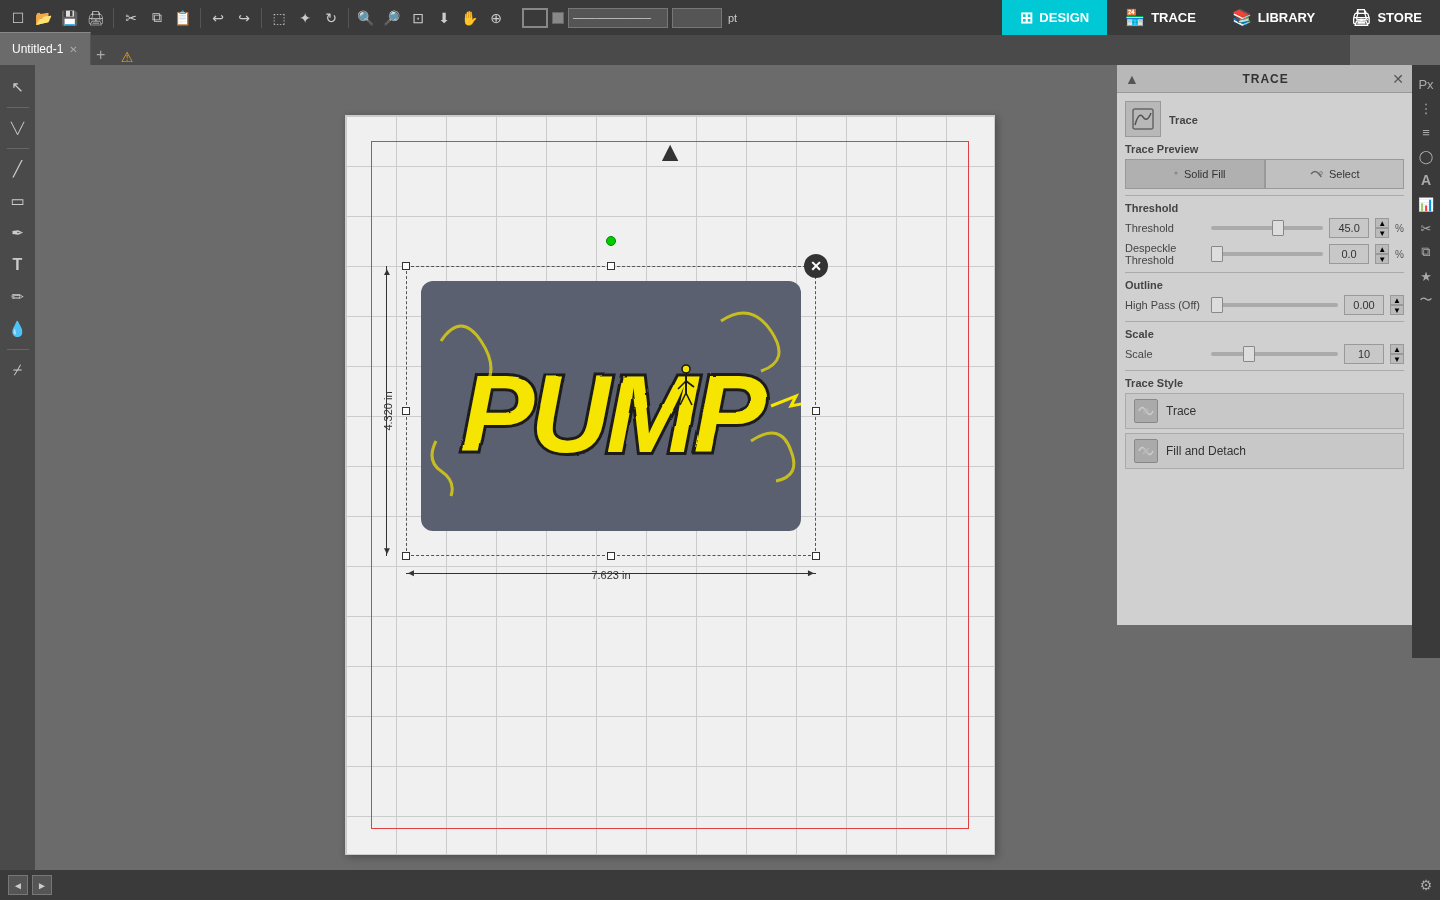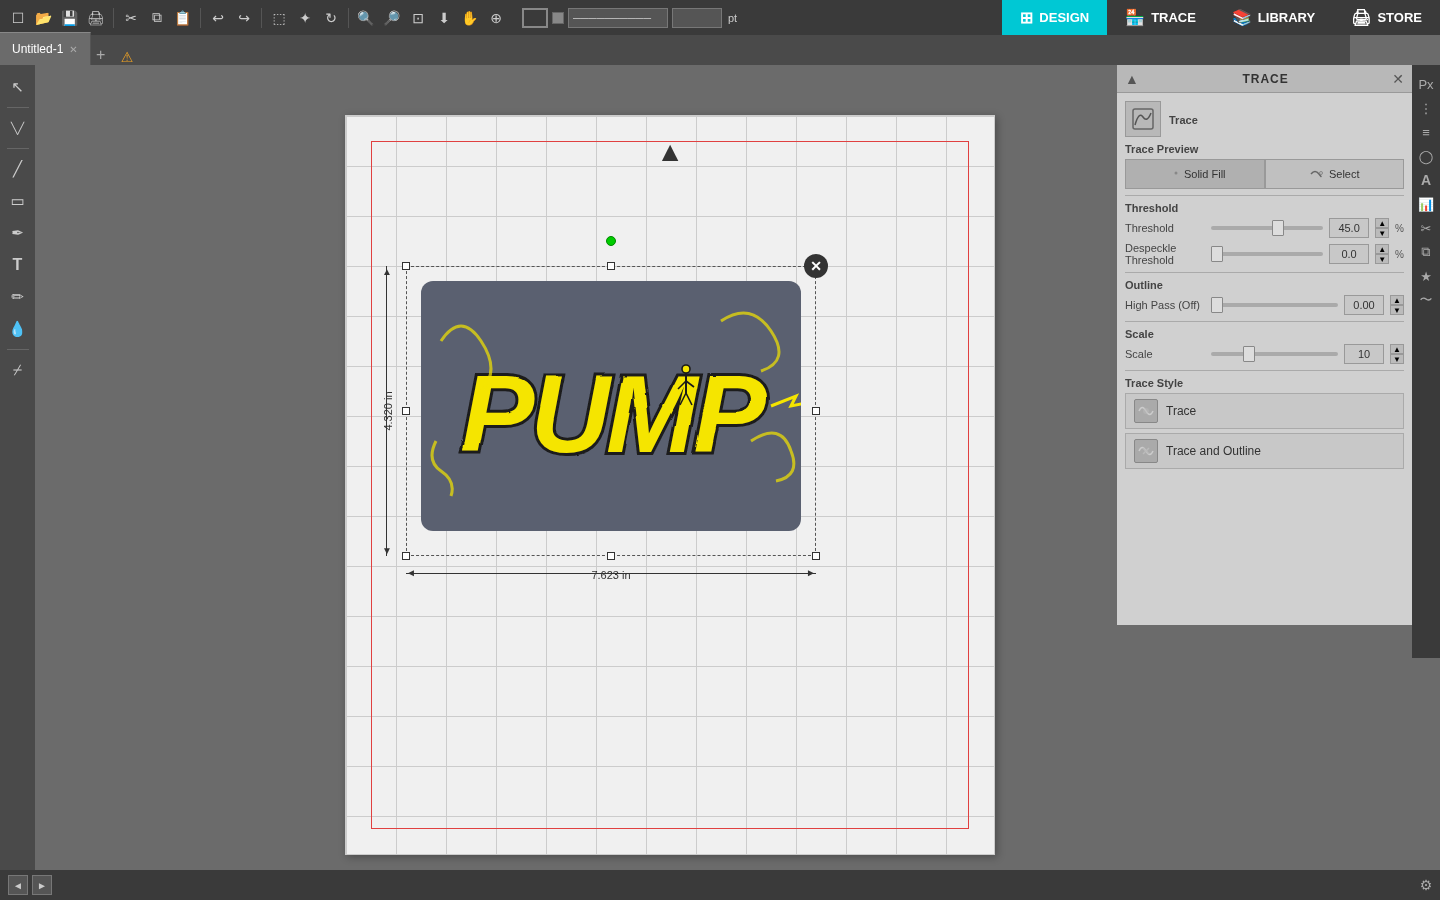--- a/index.html
+++ b/index.html
@@ -546,21 +546,21 @@
 
 
     <div class="style-btn">
       <div class="style-btn-icon">
         <svg width="18" height="18" viewBox="0 0 18 18">
           <path d="M2,9 Q5,2 9,9 Q13,16 16,9" fill="none" stroke="#ccc" stroke-width="1.5"></path>
           <line x1="6" y1="6" x2="12" y2="12" stroke="#bbb" stroke-width="1.5"></line>
           <line x1="12" y1="6" x2="6" y2="12" stroke="#bbb" stroke-width="1.5"></line>
         </svg>
       </div>
-      <span>Trace and Outline</span>
+      <span>Fill and Detach</span>
     </div>
 
   </div>
 </div>
 
 <div id="right-panel">
   <div class="rp-icon" title="Pixel">Px</div>
   <div class="rp-icon">⋮</div>
   <div class="rp-icon">≡</div>
   <div class="rp-icon">◯</div>

